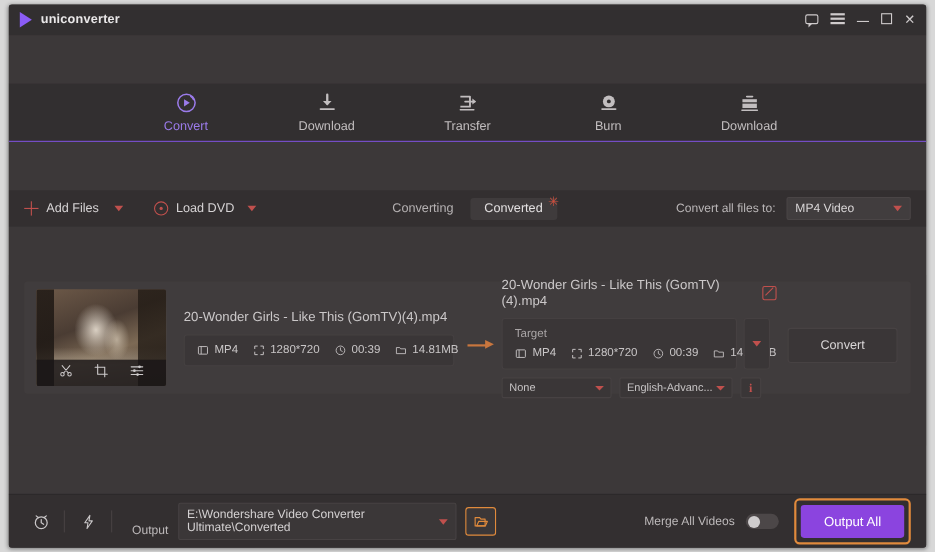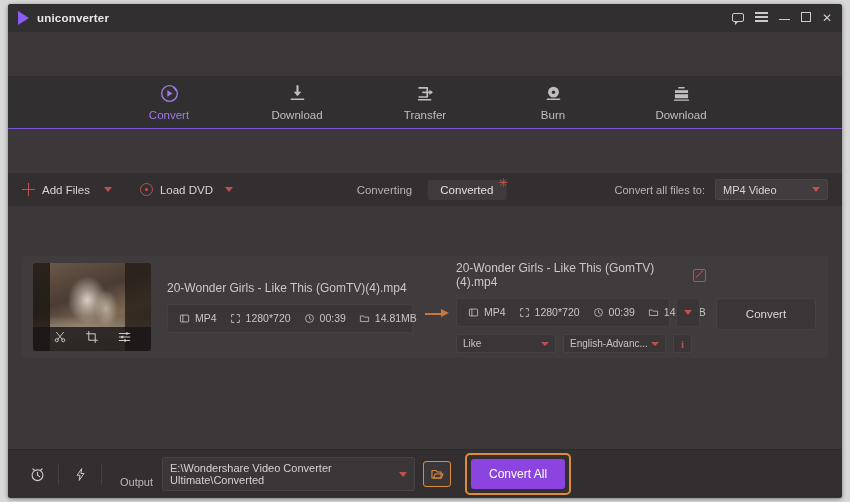--- a/index.html
+++ b/index.html
@@ -438,20 +438,21 @@
         <span class="arr"></span>
       </div>
 
       <div class="tgtblock">
         <div class="tgt-title-row">
           <span class="fname" style="margin:0">20-Wonder Girls - Like This (GomTV)(4).mp4</span>
           <span class="edit-ic"></span>
         </div>
         <div class="tgt-main">
           <div class="infobox">
+            <div class="cap">Target</div>
             <div class="metarow">
               <span class="meta">
                 <svg width="11" height="11" viewBox="0 0 24 24">
                   <rect x="3" y="4.5" width="18" height="15" rx="1.5" fill="none" stroke="#c9c6c7" stroke-width="1.8"></rect>
                   <path d="M8.5 4.5 V19.5" stroke="#c9c6c7" stroke-width="1.8"></path>
                 </svg>
                 <span>MP4</span>
               </span>
               <span class="meta">
                 <svg width="11" height="11" viewBox="0 0 24 24">
@@ -473,21 +474,21 @@
                 <span>14.72MB</span>
               </span>
             </div>
           </div>
           <div class="tgt-caret">
             <span class="caret-red"></span>
           </div>
         </div>
         <div class="tgt-row2">
           <div class="minisel sel-none">
-            <span>Like</span>
+            <span>None</span>
             <span class="caret-red small"></span>
           </div>
           <div class="minisel sel-lang">
             <span>English-Advanc...</span>
             <span class="caret-red small"></span>
           </div>
           <div class="info-btn">i</div>
         </div>
       </div>
 
@@ -516,19 +517,25 @@
       <span>E:\Wondershare Video Converter Ultimate\Converted</span>
       <span class="caret-red"></span>
     </div>
     <div class="folder-btn">
       <svg width="15" height="14" viewBox="0 0 24 24">
         <path d="M2.5 19 V6 H9.5 L11.5 8.5 H18 V19 Z" fill="none" stroke="#e08a3c" stroke-width="1.8" stroke-linejoin="round"></path>
         <path d="M5 19 L8 12 H21.5 L18.5 19 Z" fill="none" stroke="#e08a3c" stroke-width="1.8" stroke-linejoin="round"></path>
       </svg>
     </div>
 
+    <div class="merge-wrap">
+      <span class="merge-lbl">Merge All Videos</span>
+      <div class="toggle">
+          <i></i>
+        </div>
+    </div>
 
     <div class="cvt-all-wrap">
-      <div class="cvt-all-btn">Convert All</div>
+      <div class="cvt-all-btn">Output All</div>
     </div>
   </div>
 
 </div>
 
 </body></html>

